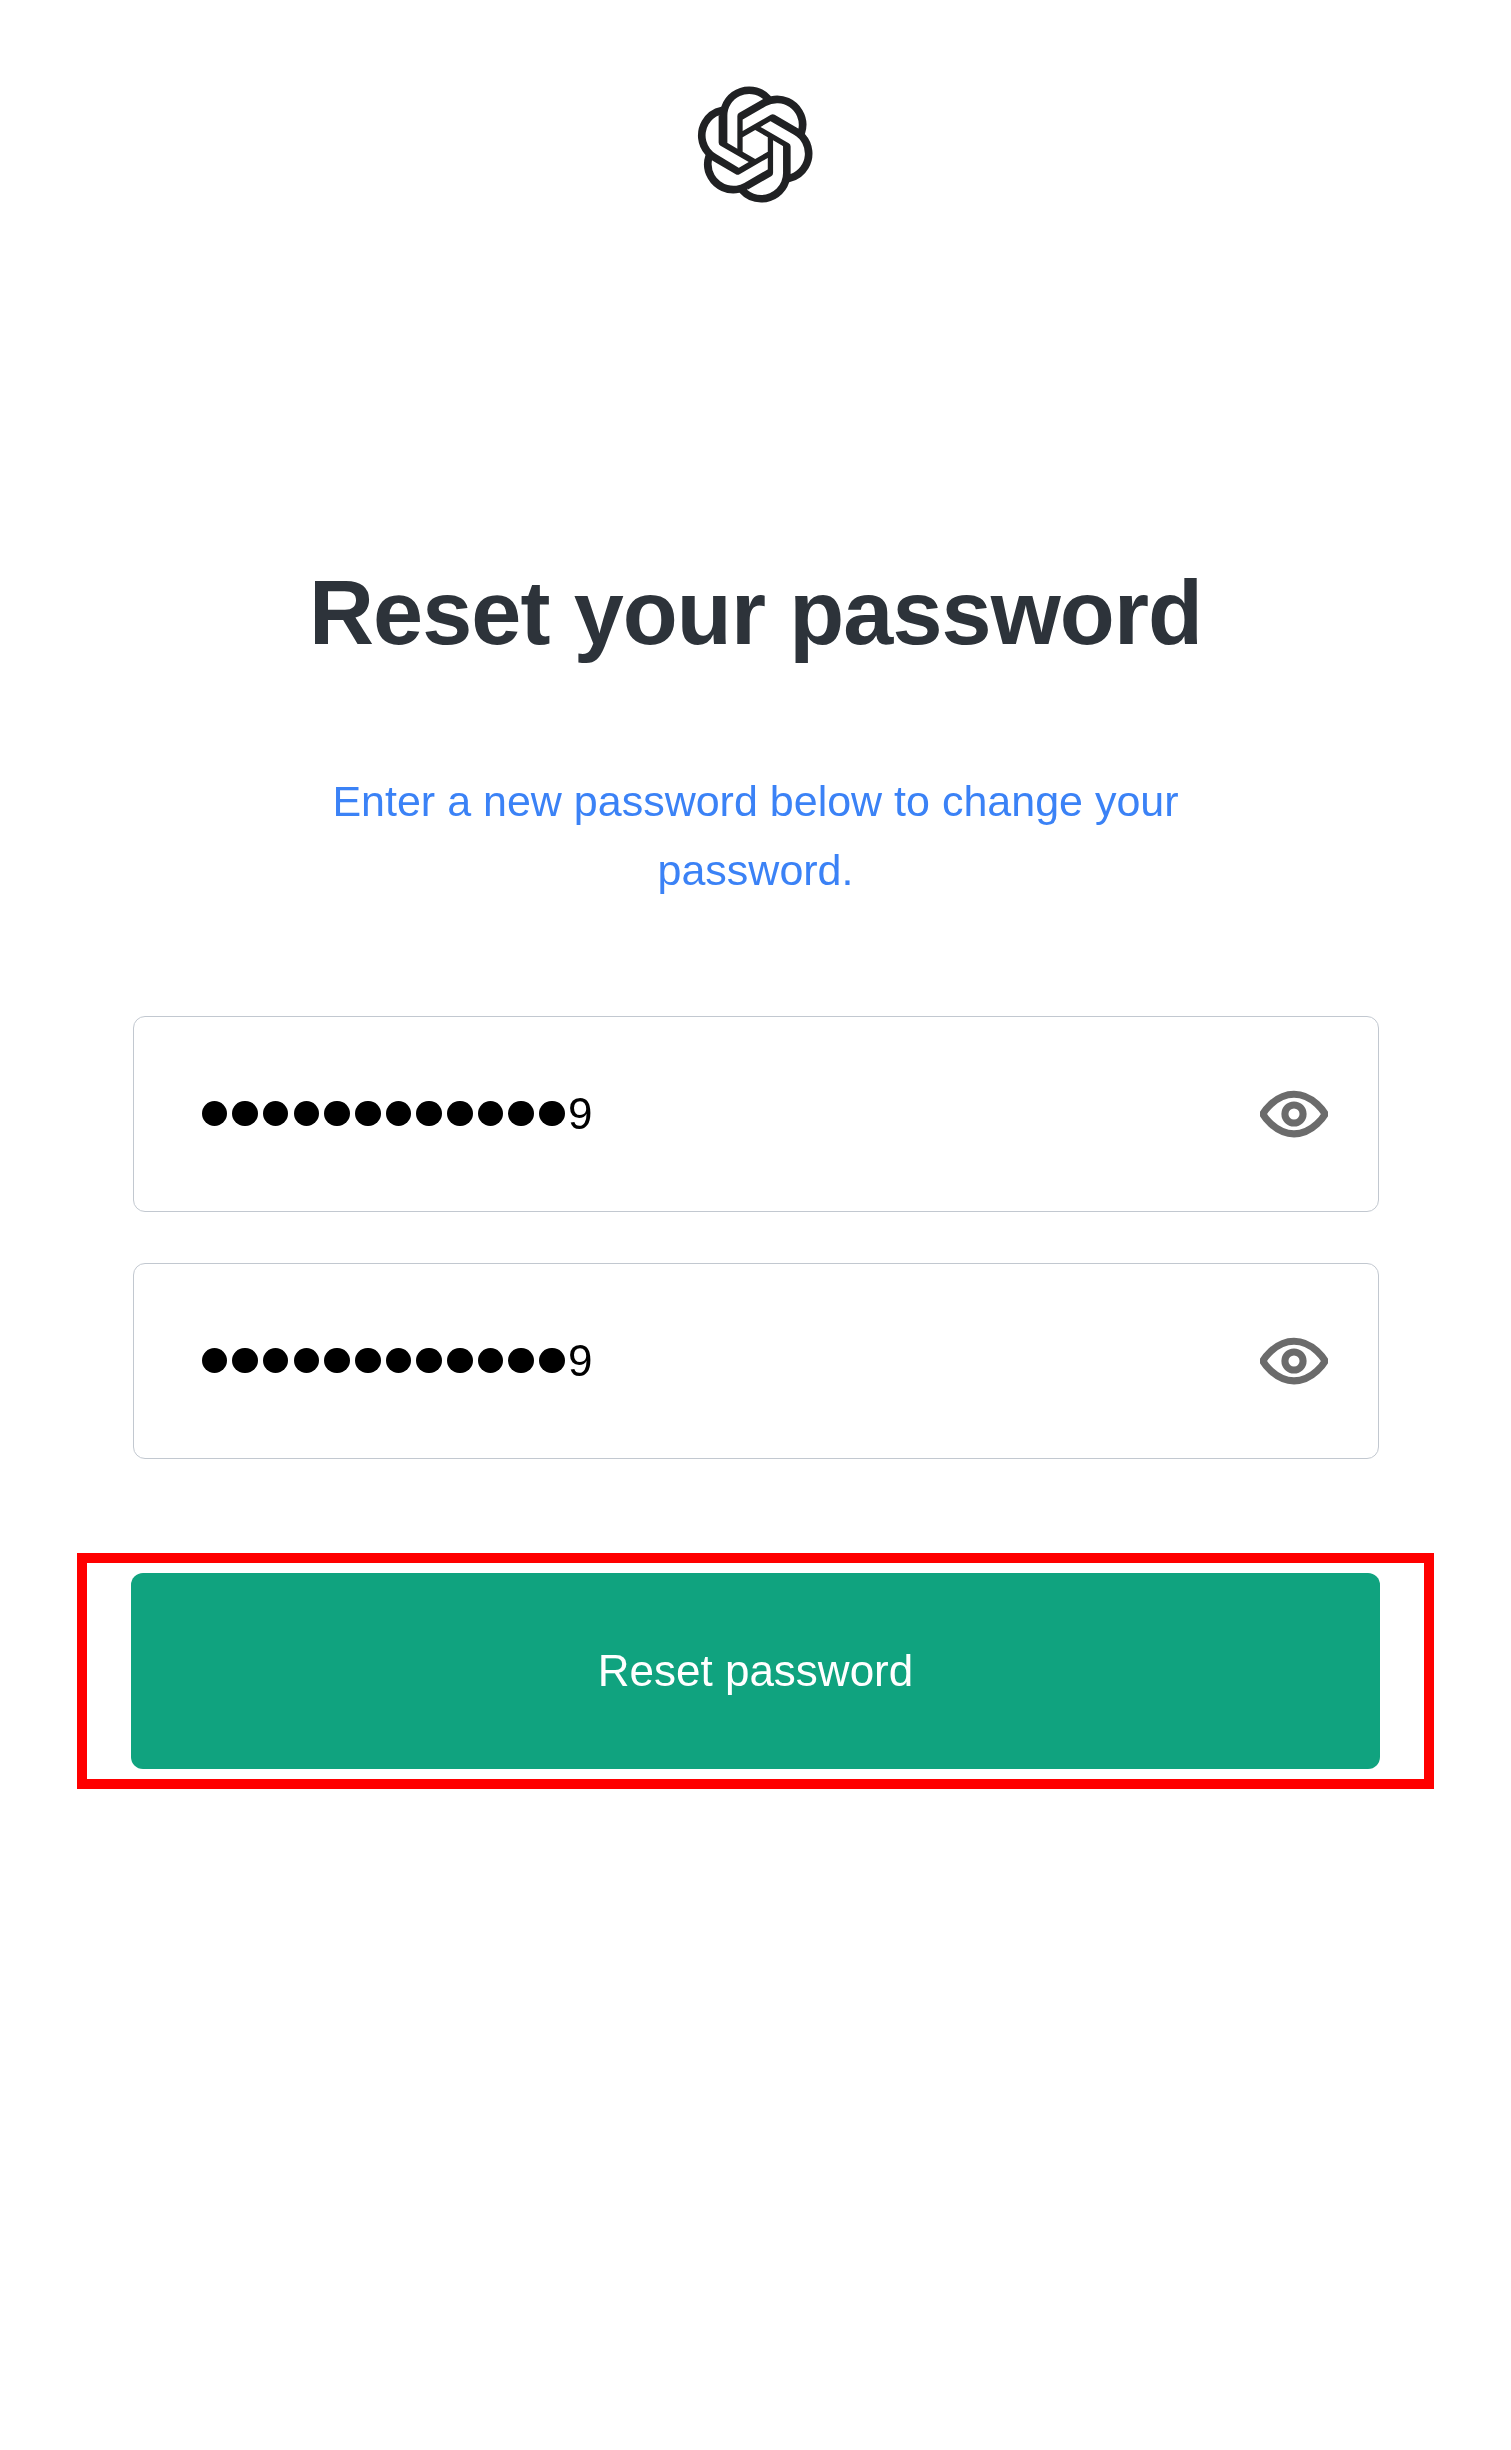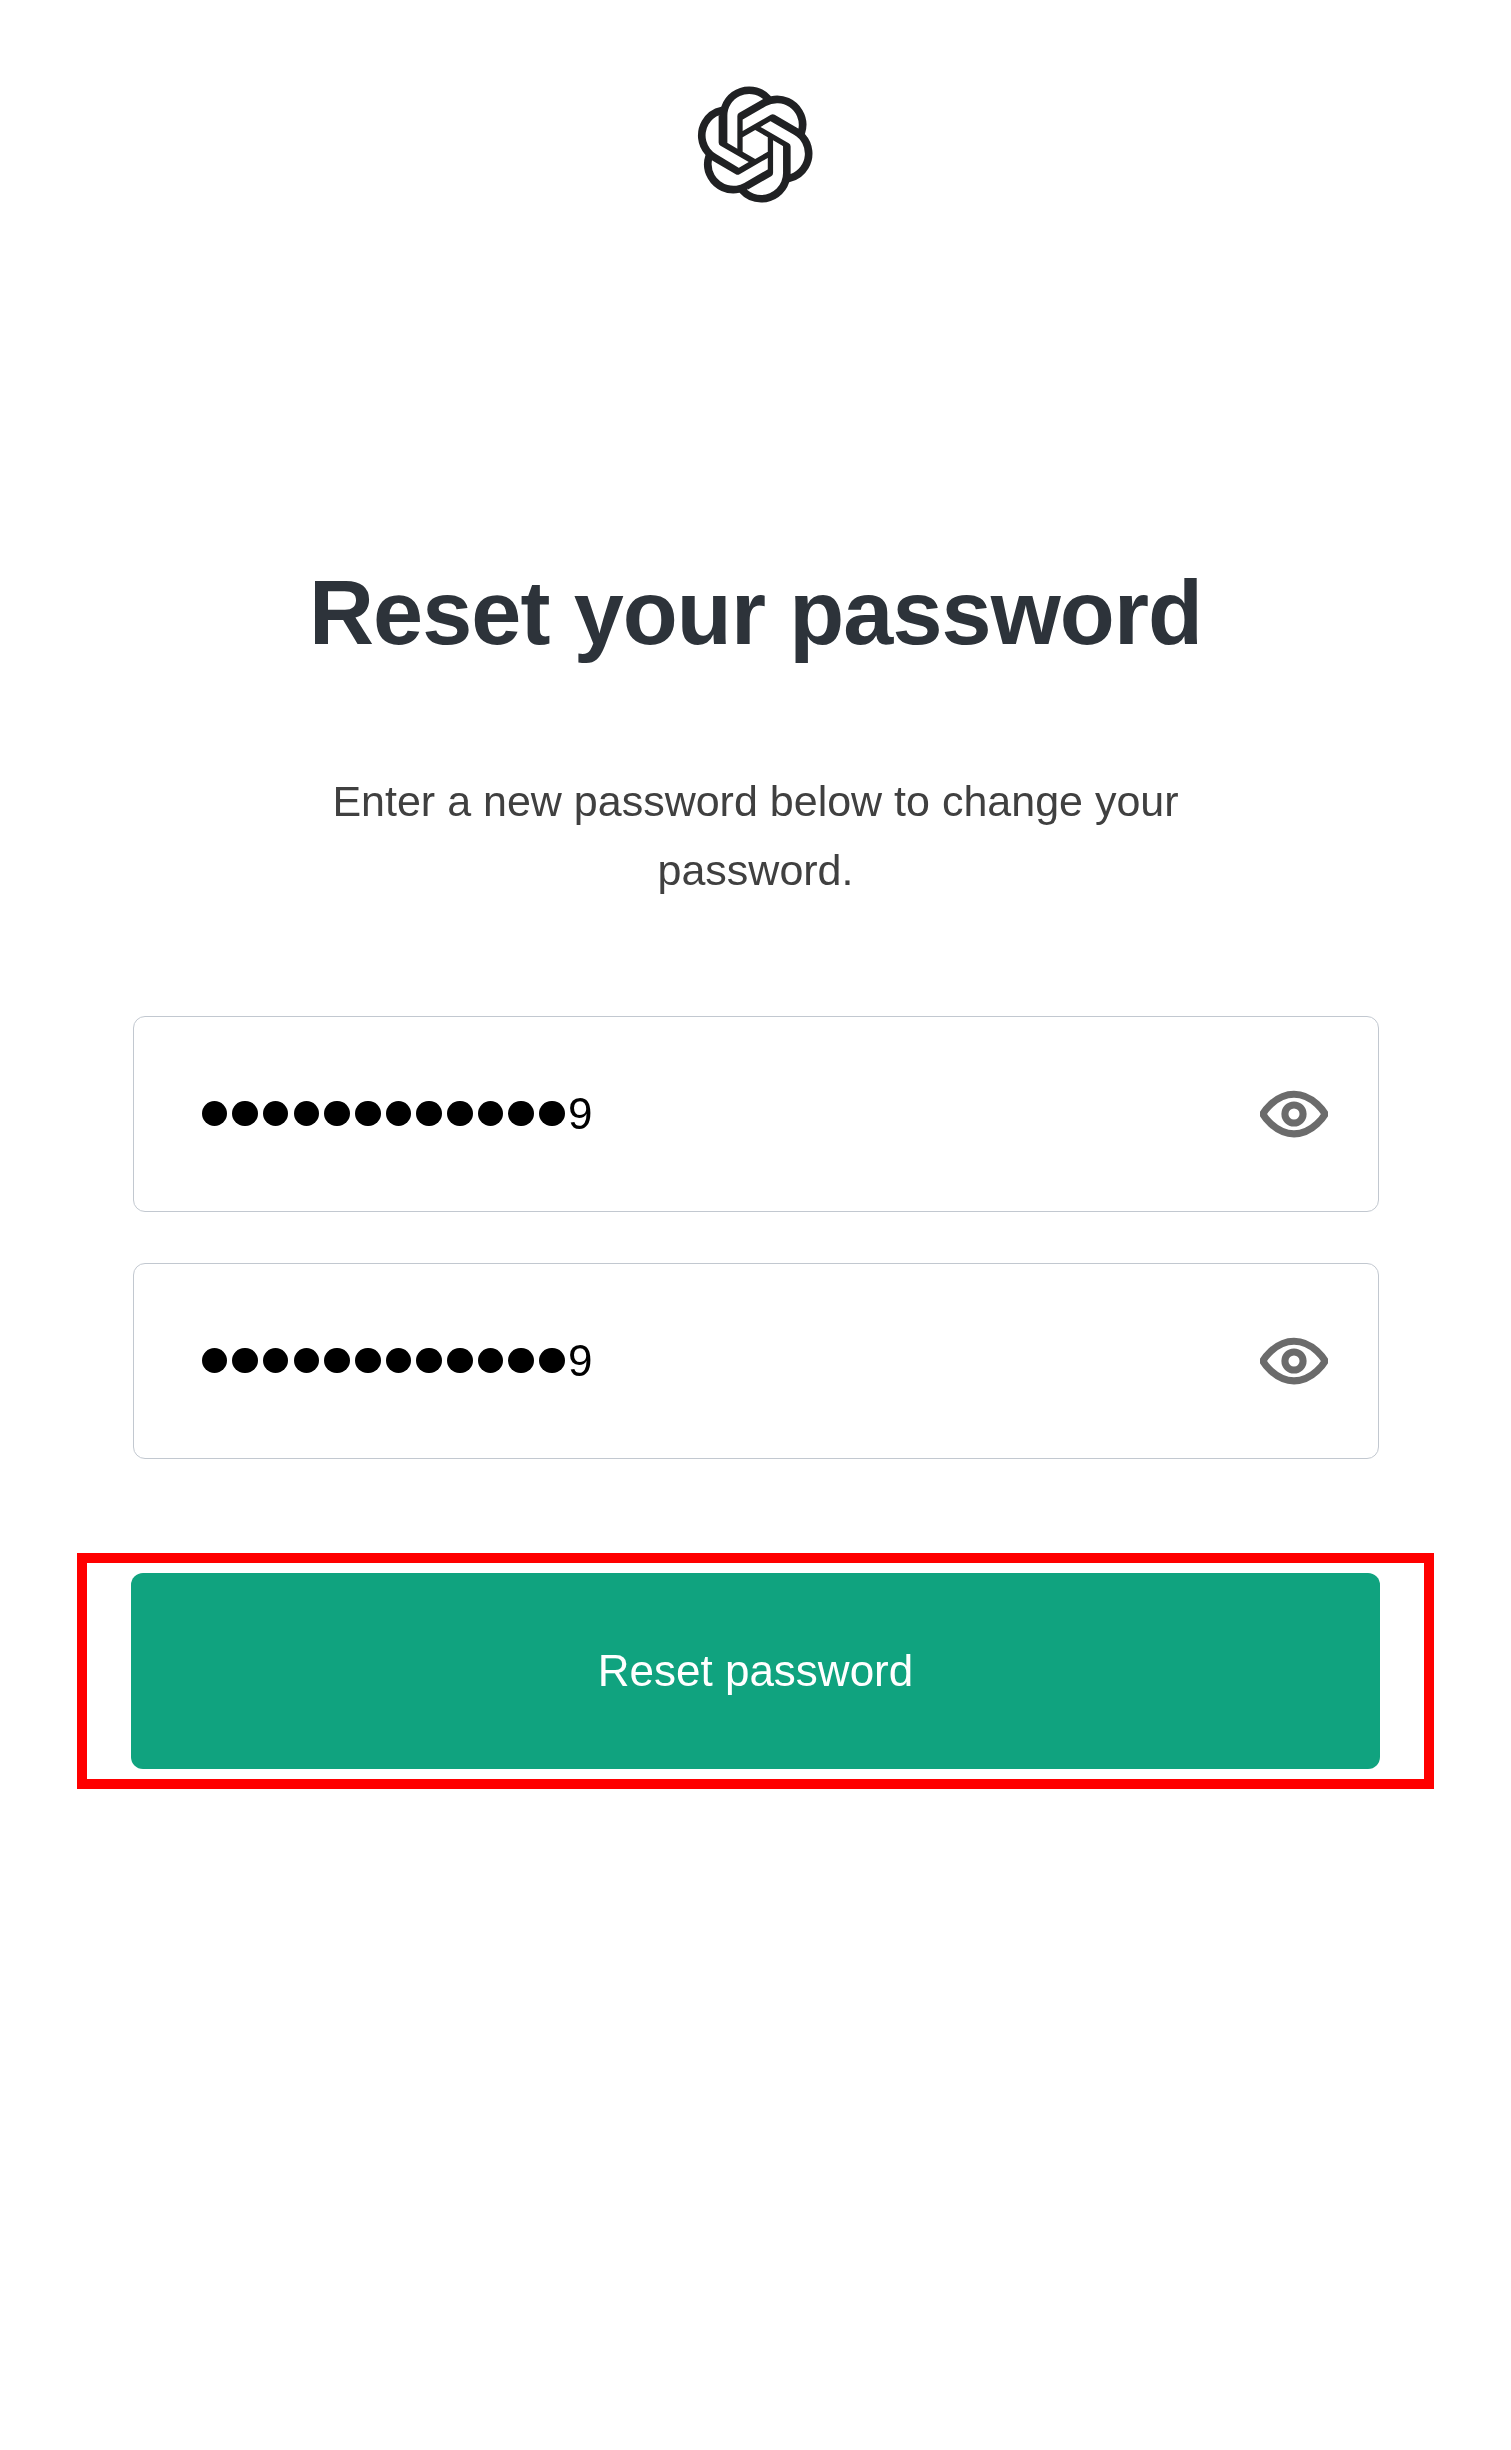--- a/index.html
+++ b/index.html
@@ -31,21 +31,21 @@
     .title {
       font-size: 90px;
       font-weight: 700;
       color: #2d333a;
       text-align: left;
       letter-spacing: -0.9px;
     }
     .subtitle {
       margin-top: 102px;
       font-size: 43px;
-      color: #404040;
+      color: #3b82f6;
       text-align: center;
       line-height: 1.6;
       max-width: 1024px;
     }
     .field-wrap {
       width: 100%;
       margin-top: 111px;
       position: relative;
     }
     .field-wrap + .field-wrap {

